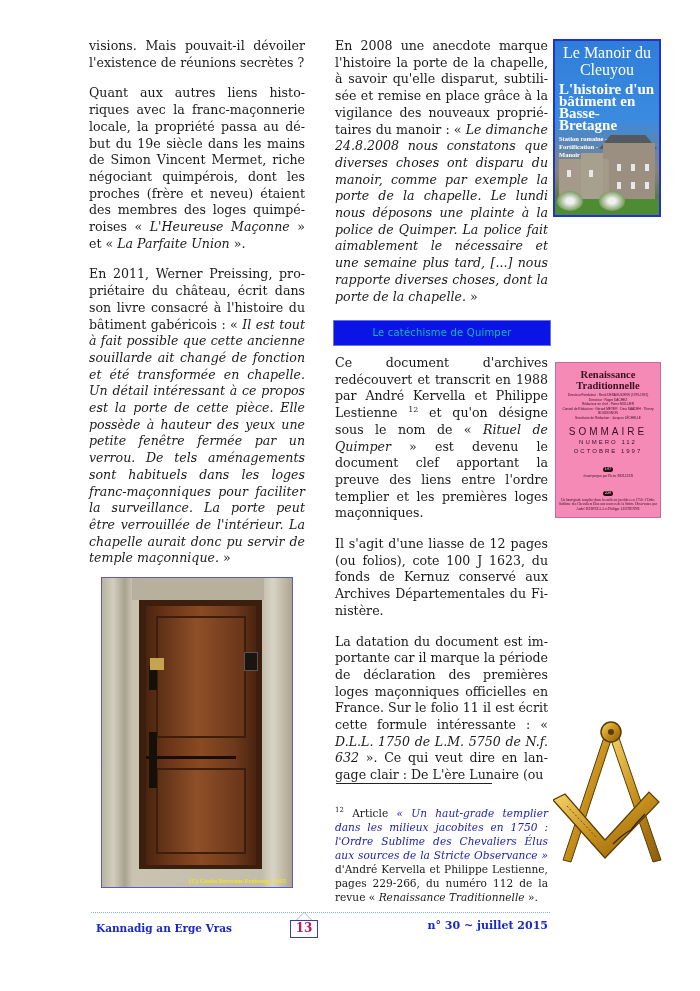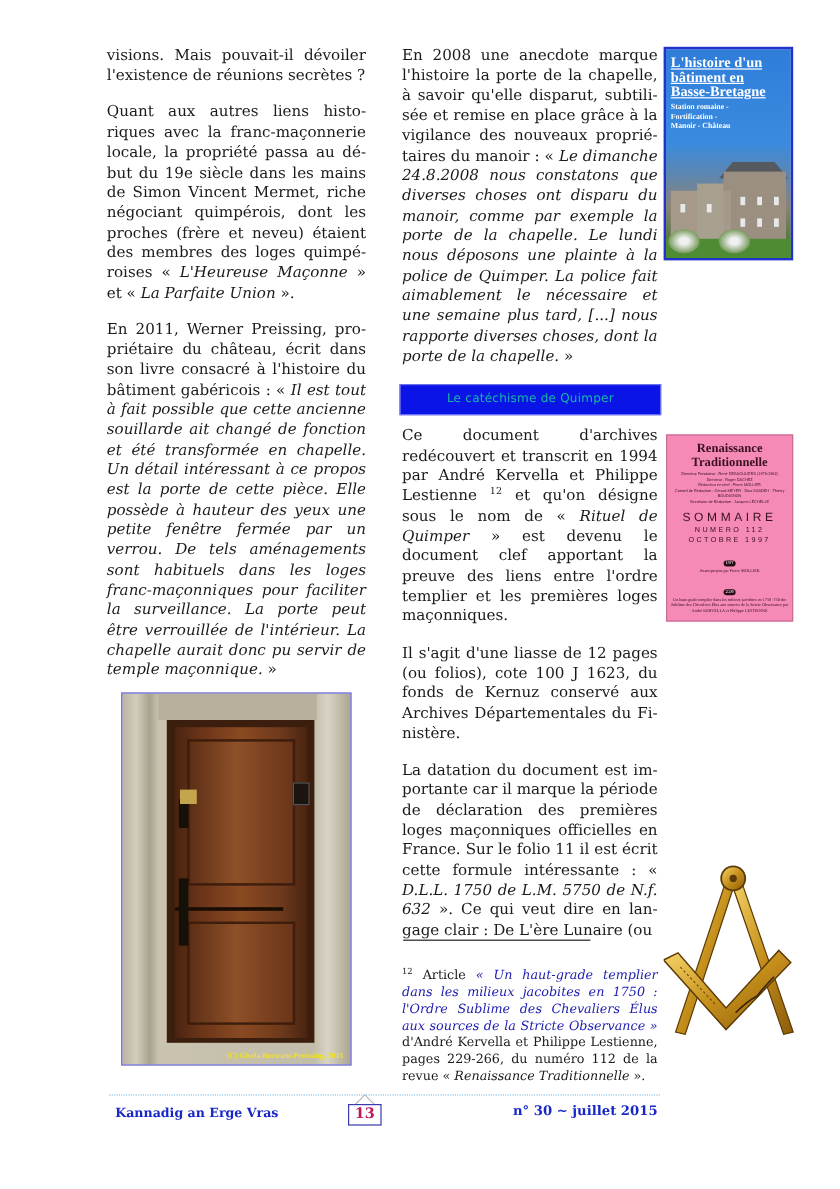--- a/index.html
+++ b/index.html
@@ -15,21 +15,21 @@
   .section-header { position: absolute; left: 333px; top: 320px; width: 216px; height: 24px;
         background: #0a14e6; color: #14b8a6; text-align: center;
         font-family: "DejaVu Sans", "Liberation Sans", sans-serif; font-size: 10px; line-height: 24px;
         border: 1px solid #6a70ee; letter-spacing: 0.2px; }
 
   
   .cover-manoir { position: absolute; left: 553px; top: 39px; width: 108px; height: 178px;
         background: linear-gradient(#2f7dd9 0%, #3a8be0 45%, #5d86b0 60%, #8a8378 75%, #5b7a43 90%, #4f8a36 100%);
         border: 2px solid #2233cc; box-sizing: border-box; color: #fff; overflow: hidden; }
   .cover-manoir .t1 { font-family: "Liberation Serif", serif; font-size: 16px; line-height: 17px; text-align: center; margin-top: 3px; }
-  .cover-manoir .t2 { font-family: "Liberation Serif", serif; font-size: 12px; line-height: 12px; font-weight: bold; padding: 5px 4px 0 4px; text-decoration: underline; }
+  .cover-manoir .t2 { font-family: "Liberation Serif", serif; font-size: 15px; line-height: 12px; font-weight: bold; padding: 5px 4px 0 4px; }
   .cover-manoir .t3 { font-family: "Liberation Serif", serif; font-size: 6.5px; line-height: 8px; font-weight: bold; padding: 4px 4px 0 4px; width: 50px; }
   .cover-manoir .building { position: absolute; left: 4px; right: 0; bottom: 14px; height: 70px; }
   .cover-manoir .bldg-main { position: absolute; left: 44px; right: 4px; bottom: 0; height: 58px; background: #9a8f80; }
   .cover-manoir .bldg-roof { position: absolute; left: 40px; right: 2px; bottom: 52px; height: 14px; background: #555a60; clip-path: polygon(0 100%, 20% 0, 80% 0, 100% 100%); }
   .cover-manoir .bldg-left { position: absolute; left: 0; width: 50px; bottom: 0; height: 42px; background: #a59a8a; }
   .cover-manoir .tower { position: absolute; left: 22px; width: 22px; bottom: 0; height: 48px; background: #a7a08f; }
   .cover-manoir .win { position: absolute; width: 4px; height: 7px; background: #e8e8e8; }
   .cover-manoir .lawn { position: absolute; left: 0; right: 0; bottom: 0; height: 16px; background: #4e8c33; }
   .cover-manoir .bush { position: absolute; bottom: 4px; width: 26px; height: 20px; border-radius: 50%; background: radial-gradient(#f0f0f0 20%, #7a9c60 70%); }
 
@@ -88,26 +88,27 @@
   <p><span>En 2011, Werner Preissing, pro­priétaire du château, écrit dans son livre consacré à l'histoire du bâtiment gabéricois : « </span><i>Il est tout à fait possible que cette ancienne souillarde ait changé de fonction et été transformée en chapelle. Un détail intéressant à ce propos est la porte de cette pièce. Elle pos­sède à hauteur des yeux une pe­tite fenêtre fermée par un verrou. De tels aménagements sont habi­tuels dans les loges franc-maçonniques pour faciliter la sur­veillance. La porte peut être ver­rouillée de l'intérieur. La chapelle aurait donc pu servir de temple maçonnique.</i><span> »</span></p>
 </div>
 
 <div id="col-mid" class="col">
   <p><span>En 2008 une anecdote marque l'histoire la porte de la chapelle, à savoir qu'elle disparut, subtili­sée et remise en place grâce à la vigilance des nouveaux proprié­taires du manoir : « </span><i>Le dimanche 24.8.2008 nous constatons que diverses choses ont disparu du manoir, comme par exemple la porte de la chapelle. Le lundi nous déposons une plainte à la police de Quimper. La police fait aimablement le nécessaire et une semaine plus tard, [...] nous rap­porte diverses choses, dont la porte de la chapelle.</i><span> »</span></p>
 </div>
 
 <div class="section-header">Le catéchisme de Quimper</div>
 
 <div id="col-mid2" class="col">
-  <p><span>Ce document d'archives redécou­vert et transcrit en 1994 par An­dré Kervella et Philippe Lestienne </span><sup>12</sup><span> et qu'on désigne sous le nom de « </span><i>Rituel de Quimper</i><span> » est deve­nu le document clef apportant la preuve des liens entre l'ordre templier et les premières loges maçonniques.</span></p>
+  <p><span>Ce document d'archives redécou­vert et transcrit en 1988 par An­dré Kervella et Philippe Lestienne </span><sup>12</sup><span> et qu'on désigne sous le nom de « </span><i>Rituel de Quimper</i><span> » est deve­nu le document clef apportant la preuve des liens entre l'ordre templier et les premières loges maçonniques.</span></p>
   <p><span>Il s'agit d'une liasse de 12 pages (ou folios), cote 100 J 1623, du fonds de Kernuz conservé aux Archives Départementales du Fi­nistère.</span></p>
   <p><span>La datation du document est im­portante car il marque la période de déclaration des premières loges maçonniques officielles en France.  Sur le folio 11 il est écrit cette formule intéressante : « </span><i>D.L.L. 1750 de L.M. 5750 de N.f. 632</i><span> ». Ce qui veut dire en lan­gage clair : De L'ère Lunaire (ou</span></p>
 </div>
 
 <div class="cover-manoir">
+  <div class="t1">Le Manoir du Cleuyou</div>
   <div class="t2">L'histoire d'un bâtiment en Basse-Bretagne</div>
   <div class="t3">Station romaine - Fortification - Manoir - Château</div>
   <div class="building">
     <div class="bldg-roof"></div>
     <div class="bldg-main"></div>
     <div class="bldg-left"></div>
     <div class="tower"></div>
     <div class="win" style="left:58px;bottom:30px"></div>
     <div class="win" style="left:72px;bottom:30px"></div>
     <div class="win" style="left:86px;bottom:30px"></div>

